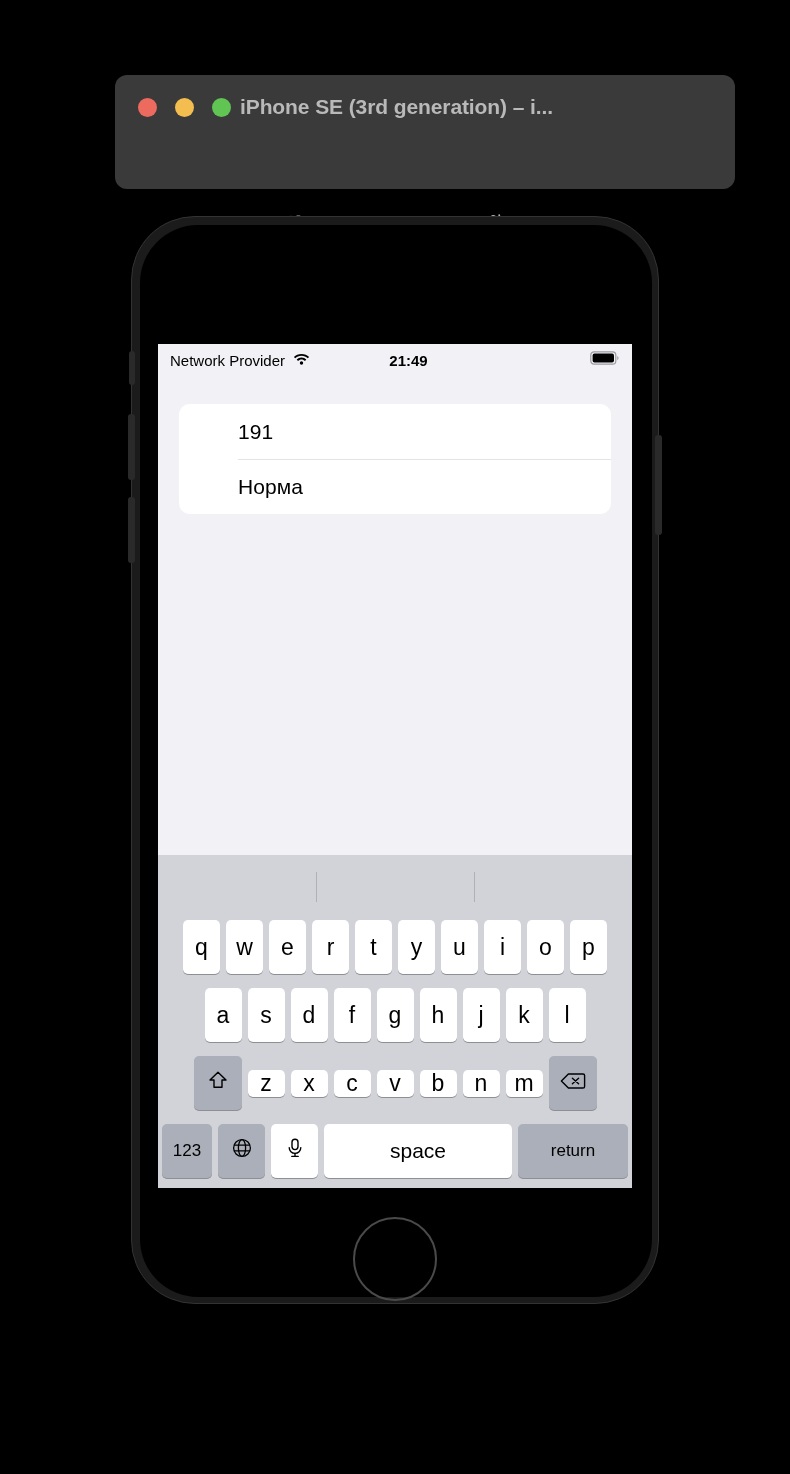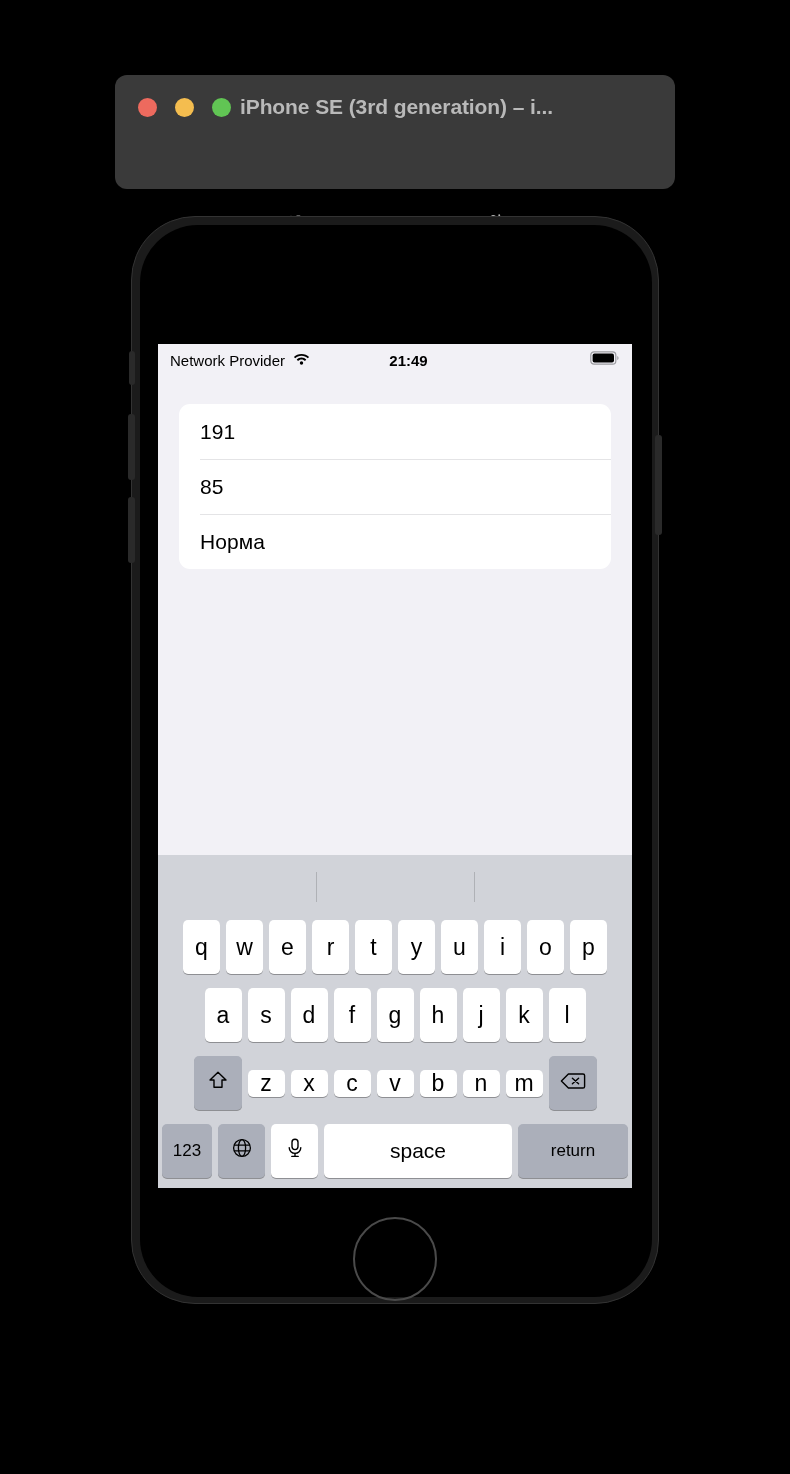--- a/index.html
+++ b/index.html
@@ -7,21 +7,21 @@
     width: 790px; height: 1474px;
     background: #000000;
     font-family: "Liberation Sans", sans-serif;
     overflow: hidden;
   }
   .stage { position: relative; width: 790px; height: 1474px; background: #000; }
 
   
   .sim-window {
     position: absolute; left: 115px; top: 75px;
-    width: 560px; height: 114px;
+    width: 620px; height: 114px;
     background: #3a3a3a;
     border-radius: 12px;
   }
   .traffic {
     position: absolute; top: 23px; left: 23px;
     display: flex; gap: 18px; align-items: center;
   }
   .light { width: 19px; height: 19px; border-radius: 50%; }
   .light.red { background: #ed6a5e; }
   .light.yellow { background: #f4bd4f; }
@@ -95,20 +95,21 @@
     font-size: 15px; font-weight: bold; color: #000; padding-left: 27px;
   }
   .sb-right { position: absolute; right: 12px; display: flex; align-items: center; }
 
   
   .form-area { padding: 0 21px; padding-top: 28px; }
   .card {
     background: #FFFFFF;
     border-radius: 11px;
     overflow: hidden;
+    padding-left: 38px;
   }
   .field-row {
     height: 55px;
     display: flex; align-items: center;
     padding-left: 21px;
     position: relative;
   }
   .field-row + .field-row::before {
     content: ""; position: absolute; left: 21px; right: 0; top: 0;
     height: 1px; background: #E4E4E6;
@@ -231,23 +232,20 @@
         </span>
       </div>
     </div>
 
     <div class="form-area">
       <div class="card">
         <div class="field-row">
           <span class="field-text">191</span>
         </div>
         <div class="field-row">
-          <span class="field-text">85</span>
-        </div>
-        <div class="field-row">
           <span class="field-text">Норма</span>
         </div>
       </div>
     </div>
 
     <div class="keyboard">
 
       <div class="predictive">
         <div class="pred-cell"></div>
         <div class="pred-cell"></div>

